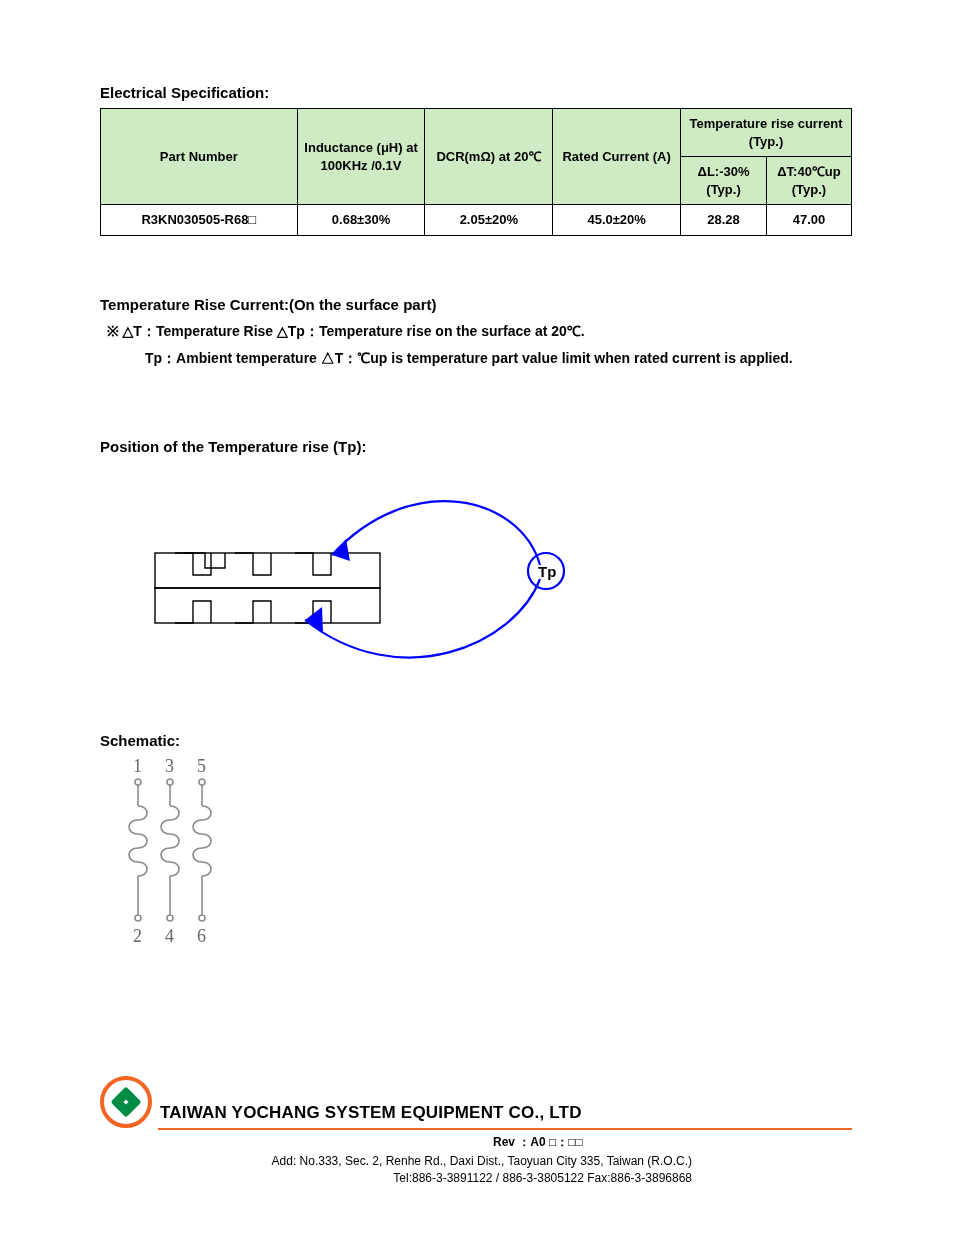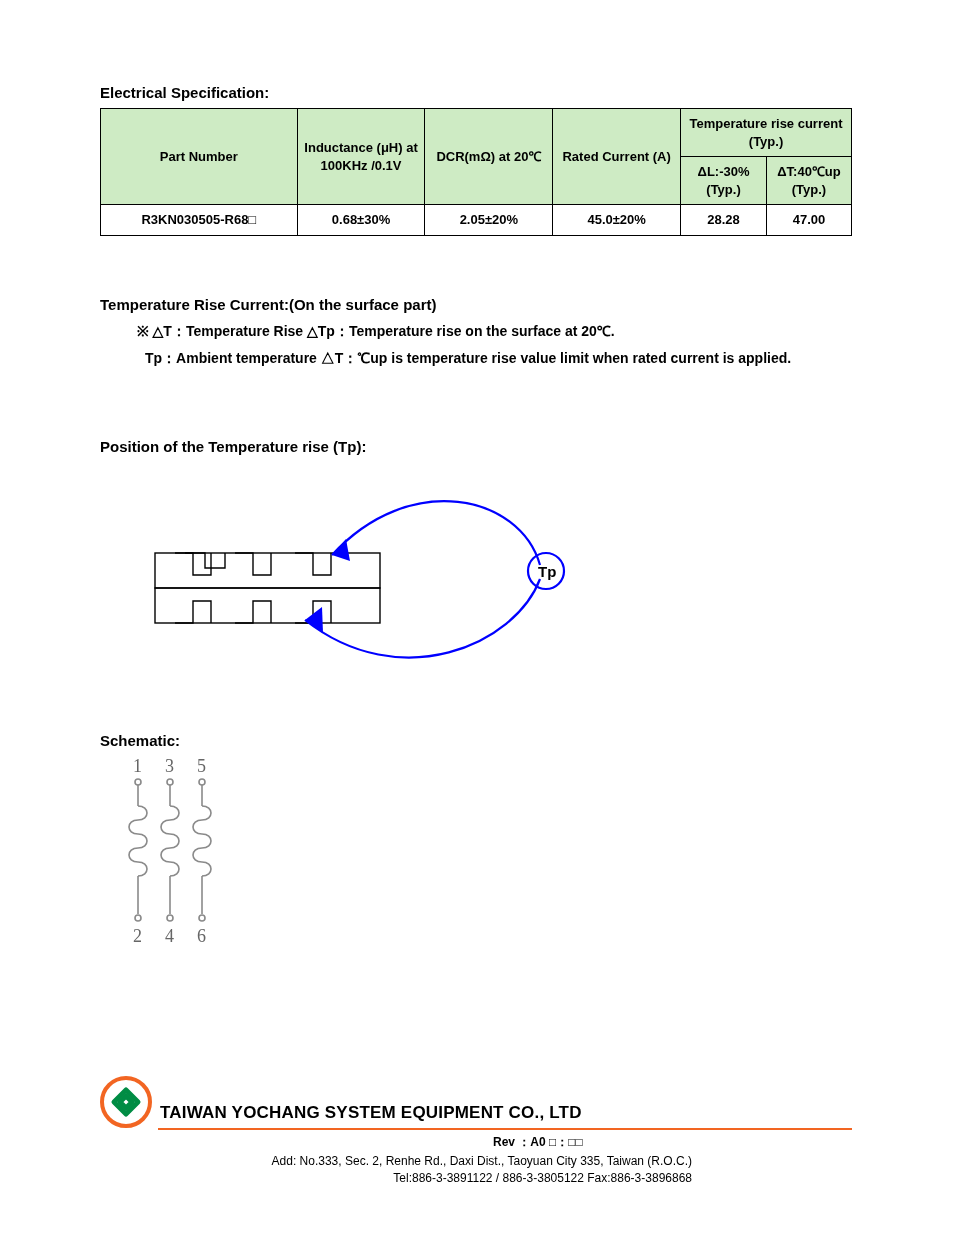--- a/index.html
+++ b/index.html
@@ -59,21 +59,21 @@
 
   
   .temp-block {
     position: absolute;
     left: 107px;
     top: 318px;
     font-size: 14px;
     line-height: 1.9;
     font-weight: 700;
   }
-  .temp-row { white-space: nowrap; margin-left: 30px; }
+  .temp-row { white-space: nowrap; }
 
   
   .diagram-svg {
     position: absolute;
     left: 100px;
     top: 475px;
     width: 640px;
     height: 210px;
   }
 
@@ -168,21 +168,21 @@
         <td>28.28</td>
         <td>47.00</td>
       </tr>
     </tbody>
   </table>
 
   <div class="section-hdr" style="top:296px">Temperature Rise Current:(On the surface part)</div>
 
   <div class="temp-block">
     <div class="temp-row">※    △T：Temperature Rise      △Tp：Temperature rise  on the surface  at 20℃.</div>
-    <div class="temp-row" style="margin-left:38px">Tp：Ambient temperature    △T：℃up is temperature rise value limit when rated current is applied.</div>
+    <div class="temp-row" style="margin-left:38px">Tp：Ambient temperature    △T：℃up is temperature part value limit when rated current is applied.</div>
   </div>
 
   <div class="section-hdr" style="top:438px">Position of the Temperature rise (Tp):</div>
 
   <svg class="diagram-svg" viewBox="0 0 640 210">
 
     <g stroke="#000" stroke-width="1.4" fill="none">
 
       <rect x="55" y="78" width="225" height="35"></rect>
       <rect x="55" y="113" width="225" height="35"></rect>

